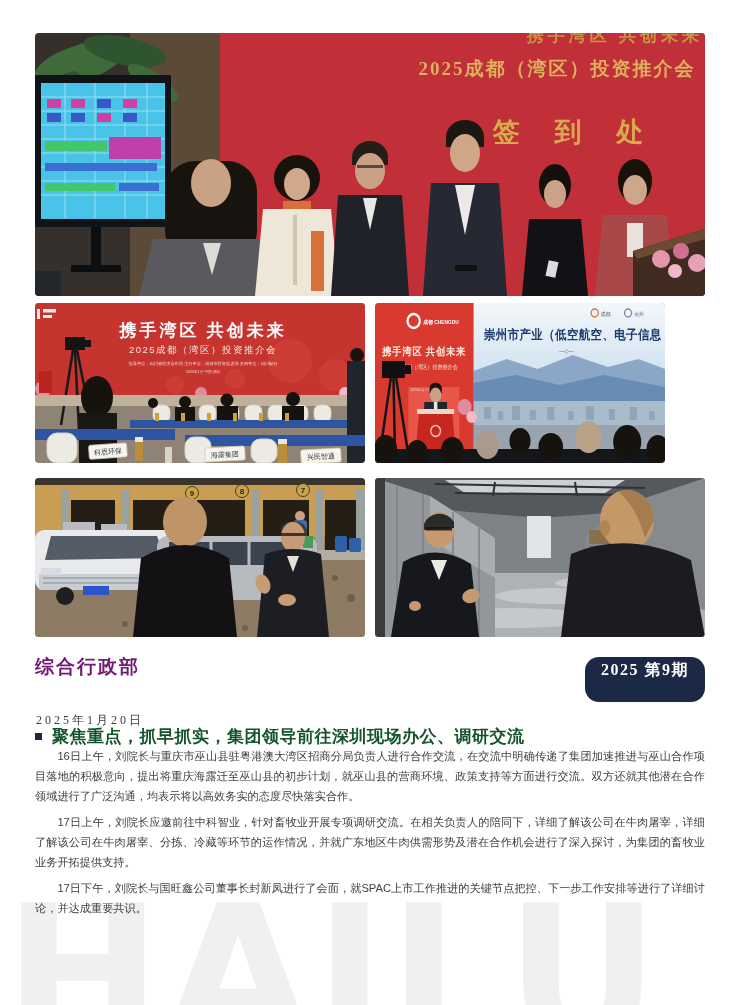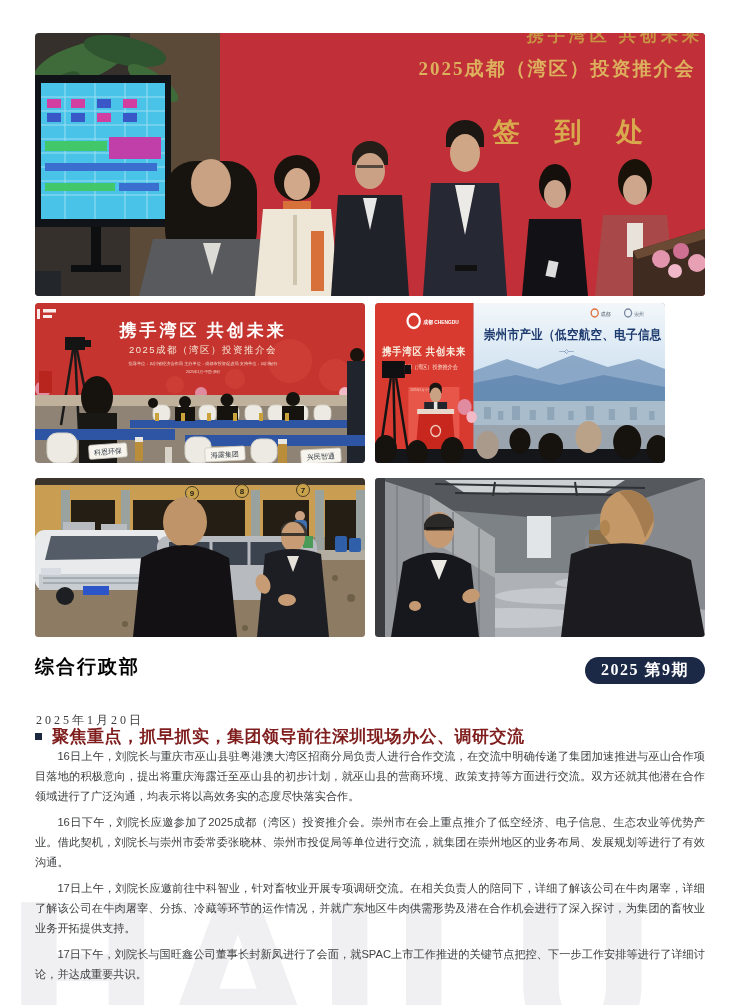--- a/index.html
+++ b/index.html
@@ -11,29 +11,29 @@
   .p2{left:35px;top:303px;width:330px;height:160px;}
   .p3{left:375px;top:303px;width:290px;height:160px;}
   .p4{left:35px;top:478px;width:330px;height:159px;}
   .p5{left:375px;top:478px;width:330px;height:159px;}
 
   .watermark{position:absolute;top:880px;left:4px;z-index:0;line-height:1;
              font-family:"DejaVu Sans",sans-serif;font-weight:800;font-size:188px;
              letter-spacing:4px;color:#f0eff1;user-select:none;white-space:nowrap;}
 
   .dept{position:absolute;left:35px;top:654px;z-index:2;font-family:"Liberation Serif",serif;
-        font-weight:700;font-size:19px;color:#000000;letter-spacing:2px;}
+        font-weight:700;font-size:19px;color:#701a75;letter-spacing:2px;}
   .issuedate{position:absolute;left:36px;top:712px;z-index:2;font-family:"Liberation Serif",serif;
         font-size:12px;color:#3c3c3c;letter-spacing:3px;}
   .badge{position:absolute;right:35px;top:657px;z-index:2;background:#1c2946;color:#ffffff;
         font-family:"Liberation Serif",serif;font-weight:700;font-size:16px;
-        padding:3px 16px 3px;border-radius:14px;letter-spacing:1.5px;}
+        padding:3px 16px 21px;border-radius:14px;letter-spacing:1.5px;}
 
   .title{position:absolute;left:35px;top:714px;width:670px;z-index:2;display:flex;
-        align-items:center;font-size:17px;font-weight:700;color:#7f1d1d;letter-spacing:.5px;}
+        align-items:center;font-size:17px;font-weight:700;color:#14532d;letter-spacing:.5px;}
   .title .bullet{width:7px;height:7px;background:#1c2740;margin-right:10px;flex:0 0 auto;}
 
   .body{position:absolute;left:35px;top:746px;width:670px;z-index:1;}
   .body p{margin:0 0 6px;font-size:11.2px;line-height:20px;color:#3f4042;
           text-align:justify;text-indent:2em;}
 </style>
 </head>
 <body>
 
 <div class="page">
@@ -493,19 +493,18 @@
   <div class="issuedate">2025年1月20日</div>
   <div class="badge">2025 第9期</div>
 
   <h1 class="title">
       <span class="bullet"></span>
       <span>聚焦重点，抓早抓实，集团领导前往深圳现场办公、调研交流</span>
     </h1>
 
   <div class="body">
     <p>16日上午，刘院长与重庆市巫山县驻粤港澳大湾区招商分局负责人进行合作交流，在交流中明确传递了集团加速推进与巫山合作项目落地的积极意向，提出将重庆海露迁至巫山县的初步计划，就巫山县的营商环境、政策支持等方面进行交流。双方还就其他潜在合作领域进行了广泛沟通，均表示将以高效务实的态度尽快落实合作。</p>
-    <p>16日下午，刘院长应邀参加了2025成都（湾区）投资推介会。崇州市在会上重点推介了低空经济、电子信息、生态农业等优势产业。借此契机，刘院长与崇州市委常委张晓林、崇州市投促局等单位进行交流，就集团在崇州地区的业务布局、发展规划等进行了有效沟通。</p>
     <p>17日上午，刘院长应邀前往中科智业，针对畜牧业开展专项调研交流。在相关负责人的陪同下，详细了解该公司在牛肉屠宰，详细了解该公司在牛肉屠宰、分拣、冷藏等环节的运作情况，并就广东地区牛肉供需形势及潜在合作机会进行了深入探讨，为集团的畜牧业业务开拓提供支持。</p>
     <p>17日下午，刘院长与国旺鑫公司董事长封新凤进行了会面，就SPAC上市工作推进的关键节点把控、下一步工作安排等进行了详细讨论，并达成重要共识。</p>
 
   </div>
 
 </div>
 
 </body></html>

